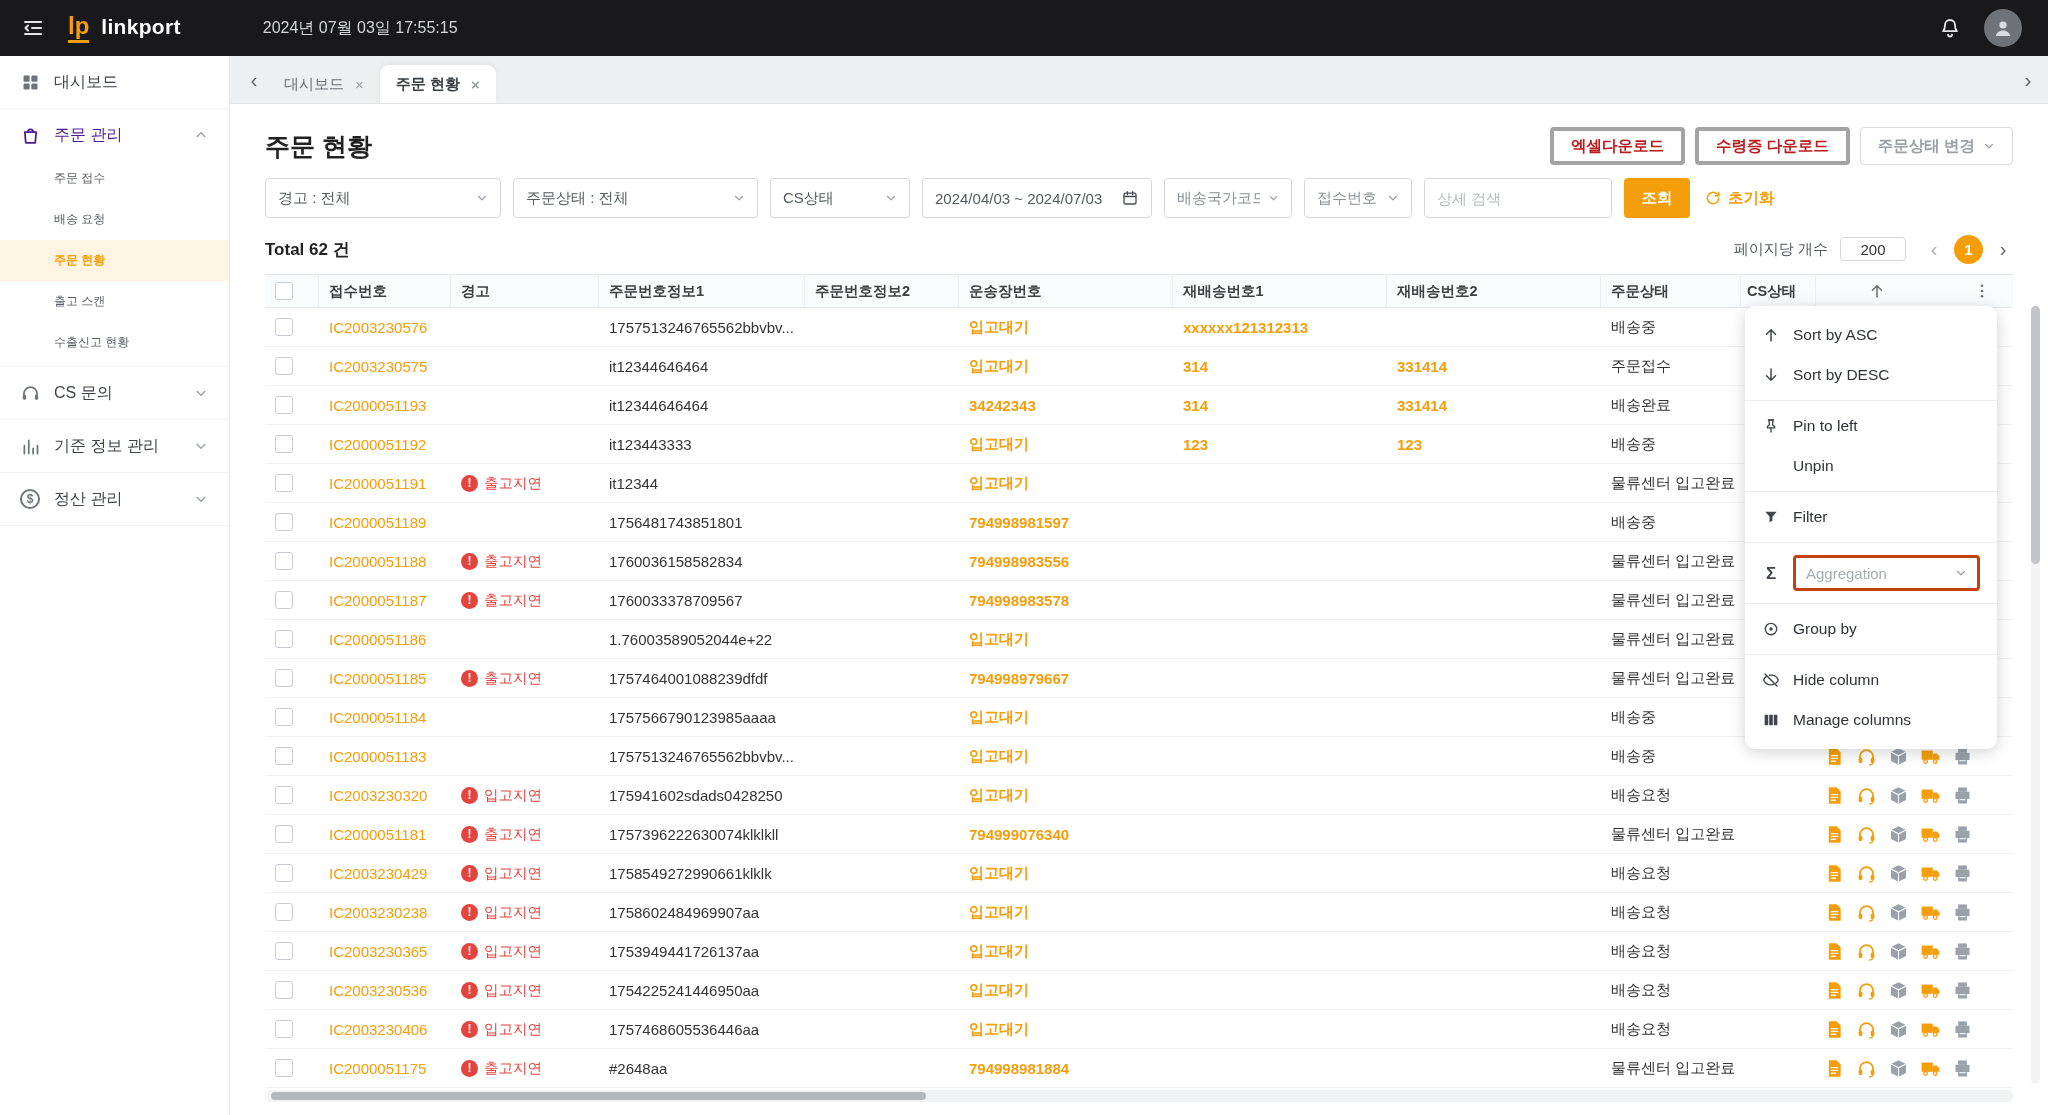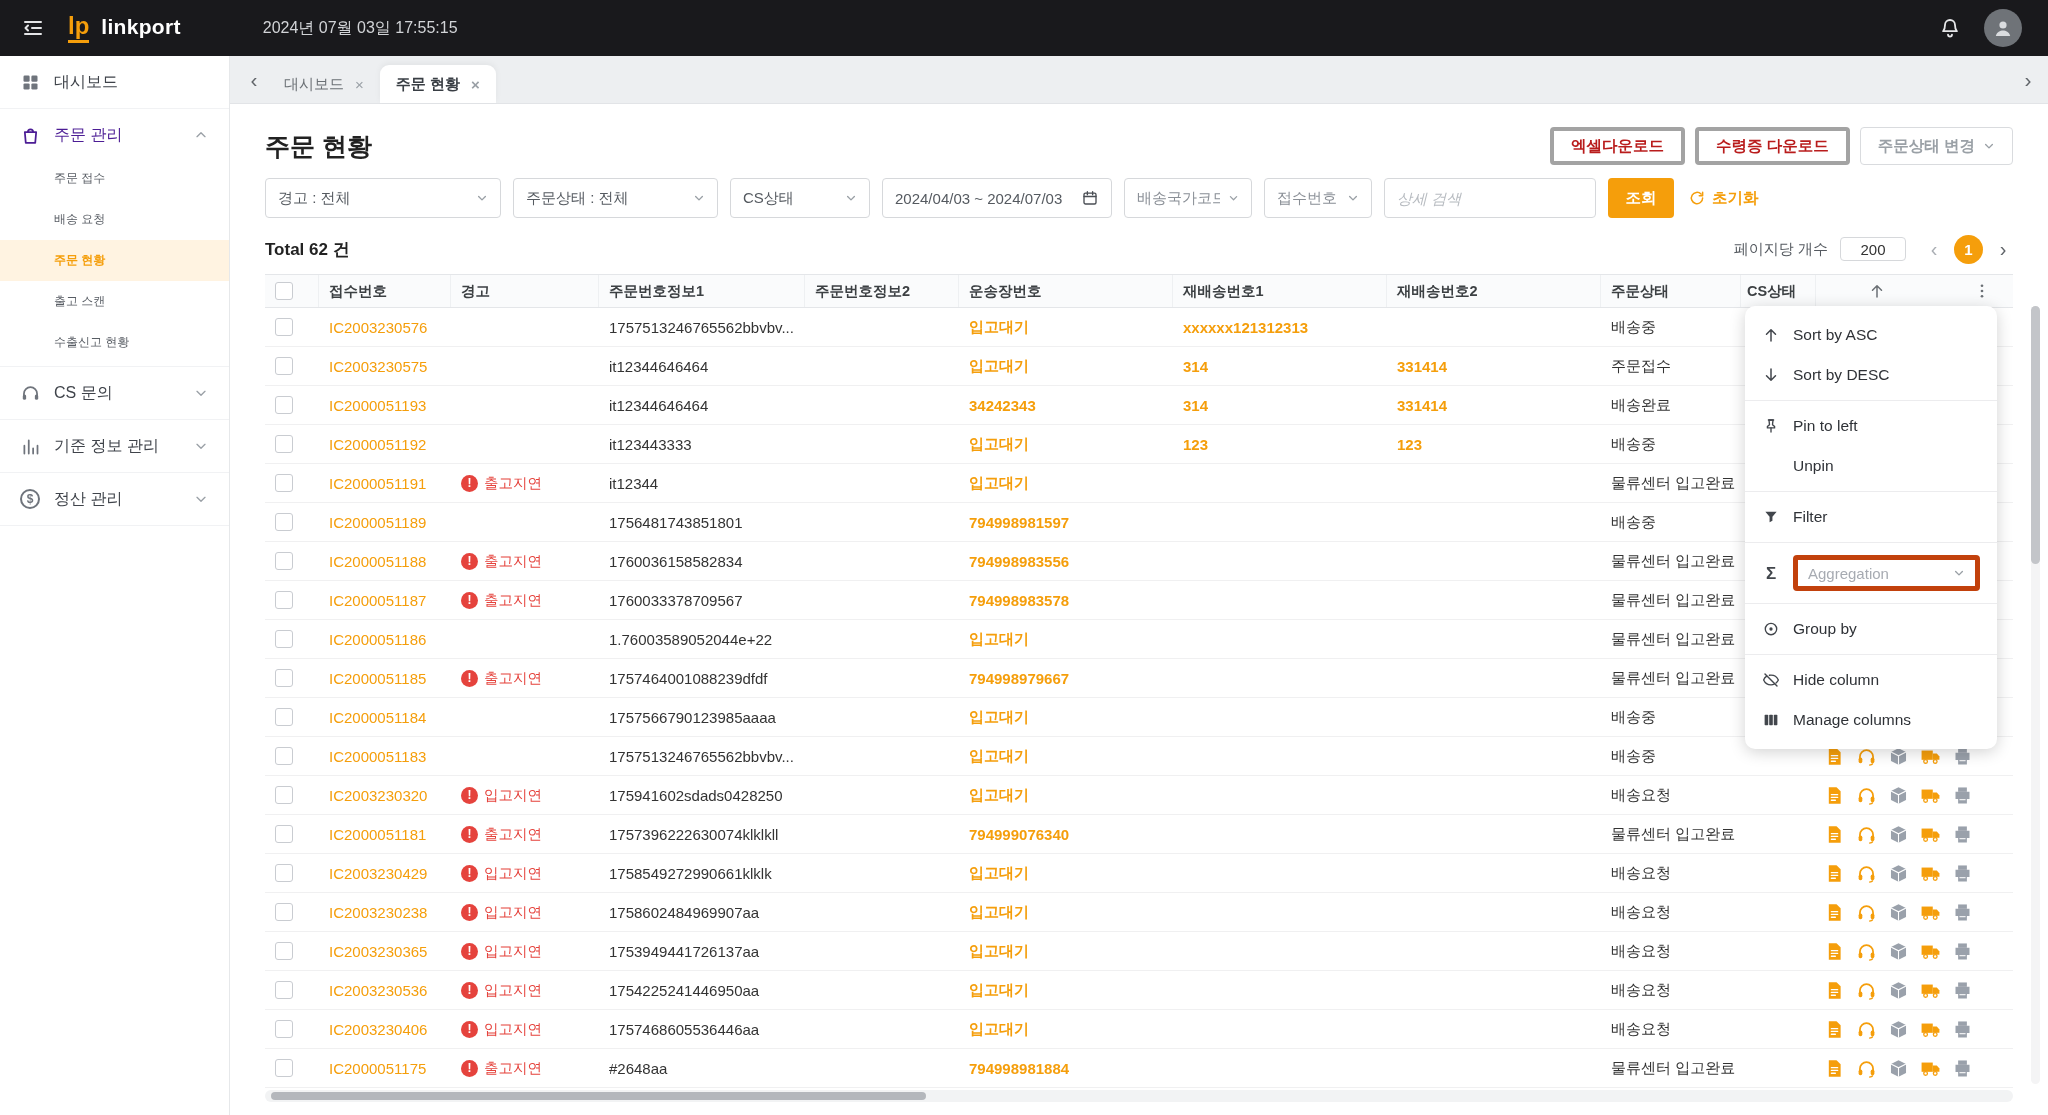--- a/index.html
+++ b/index.html
@@ -109,21 +109,21 @@
   .col-menu{
     position:absolute; left:1745px; top:306px; width:252px; background:#fff;
     border-radius:10px; box-shadow:0 3px 16px rgba(0,0,0,.18); padding:9px 0; z-index:50;
   }
   .mi{ height:40px; display:flex; align-items:center; gap:13px; padding:0 17px; font-size:15.5px; color:#2f3237; cursor:pointer;}
   .mi.indent{ padding-left:48px;}
   .mic{ width:18px; height:18px; color:#42464c; flex:none;}
   .mic.sigma{ font-size:17px; font-weight:700; display:flex; align-items:center; justify-content:center; line-height:1;}
   .mdiv{ height:1px; background:#ececee; margin:5px 0;}
   .mi.agg{ height:50px;}
-  .mselect{ flex:1; height:36px; border:5px solid #c2410c; border-radius:4px; display:flex; align-items:center; justify-content:space-between; padding:0 10px; color:#a7abb2; font-size:15px; cursor:pointer;}
+  .mselect{ flex:1; height:36px; border:3px solid #c2410c; border-radius:4px; display:flex; align-items:center; justify-content:space-between; padding:0 10px; color:#a7abb2; font-size:15px; cursor:pointer;}
 
   
   .hscroll{ position:absolute; left:265px; top:1090px; width:1748px; height:12px; background:#f2f3f4; border-radius:6px; z-index:10;}
   .hthumb{ position:absolute; left:6px; top:2px; width:655px; height:8px; background:#b4b7bc; border-radius:4px; cursor:pointer;}
   .vtrack{ position:absolute; left:2031px; top:306px; width:9px; height:778px; background:#f4f4f5; border-radius:5px; z-index:10;}
   .vthumb{ position:absolute; left:0; top:0; width:9px; height:258px; background:#c3c5c9; border-radius:5px; cursor:pointer;}
 </style>
 </head>
 <body>
 
@@ -271,21 +271,21 @@
       </div>
     </div>
 
     <div class="filters">
       <div class="fselect" style="width:236px">
         <span class="fval">경고 : 전체</span>
         <svg viewBox="0 0 16 16" width="12" height="12" fill="none" stroke="#9aa0a6" stroke-width="1.8" stroke-linecap="round" stroke-linejoin="round">
             <path d="M3.5 6l4.5 4.5L12.5 6"></path>
           </svg>
       </div>
-      <div class="fselect" style="width:205px">
+      <div class="fselect" style="width:245px">
         <span class="fval">주문상태 : 전체</span>
         <svg viewBox="0 0 16 16" width="12" height="12" fill="none" stroke="#9aa0a6" stroke-width="1.8" stroke-linecap="round" stroke-linejoin="round">
             <path d="M3.5 6l4.5 4.5L12.5 6"></path>
           </svg>
       </div>
       <div class="fselect" style="width:140px">
         <span class="fval">CS상태</span>
         <svg viewBox="0 0 16 16" width="12" height="12" fill="none" stroke="#9aa0a6" stroke-width="1.8" stroke-linecap="round" stroke-linejoin="round">
             <path d="M3.5 6l4.5 4.5L12.5 6"></path>
           </svg>
@@ -302,21 +302,21 @@
         <svg viewBox="0 0 16 16" width="12" height="12" fill="none" stroke="#9aa0a6" stroke-width="1.8" stroke-linecap="round" stroke-linejoin="round">
             <path d="M3.5 6l4.5 4.5L12.5 6"></path>
           </svg>
       </div>
       <div class="fselect muted" style="width:108px">
         <span class="fval">접수번호</span>
         <svg viewBox="0 0 16 16" width="12" height="12" fill="none" stroke="#9aa0a6" stroke-width="1.8" stroke-linecap="round" stroke-linejoin="round">
             <path d="M3.5 6l4.5 4.5L12.5 6"></path>
           </svg>
       </div>
-      <input class="finput" style="width: 212px; font-style: italic;" placeholder="상세 검색">
+      <input class="finput" style="width: 188px;" placeholder="상세 검색">
       <button class="btn-search">조회</button>
       <div class="reset">
         <svg viewBox="0 0 24 24" width="18" height="18" fill="none" stroke="#f59e0b" stroke-width="2" stroke-linecap="round" stroke-linejoin="round">
             <path d="M19.5 12a7.5 7.5 0 1 1-2.1-5.2"></path>
             <path d="M19.5 4.2V9H15"></path>
           </svg>
         <span>초기화</span>
       </div>
     </div>
 

